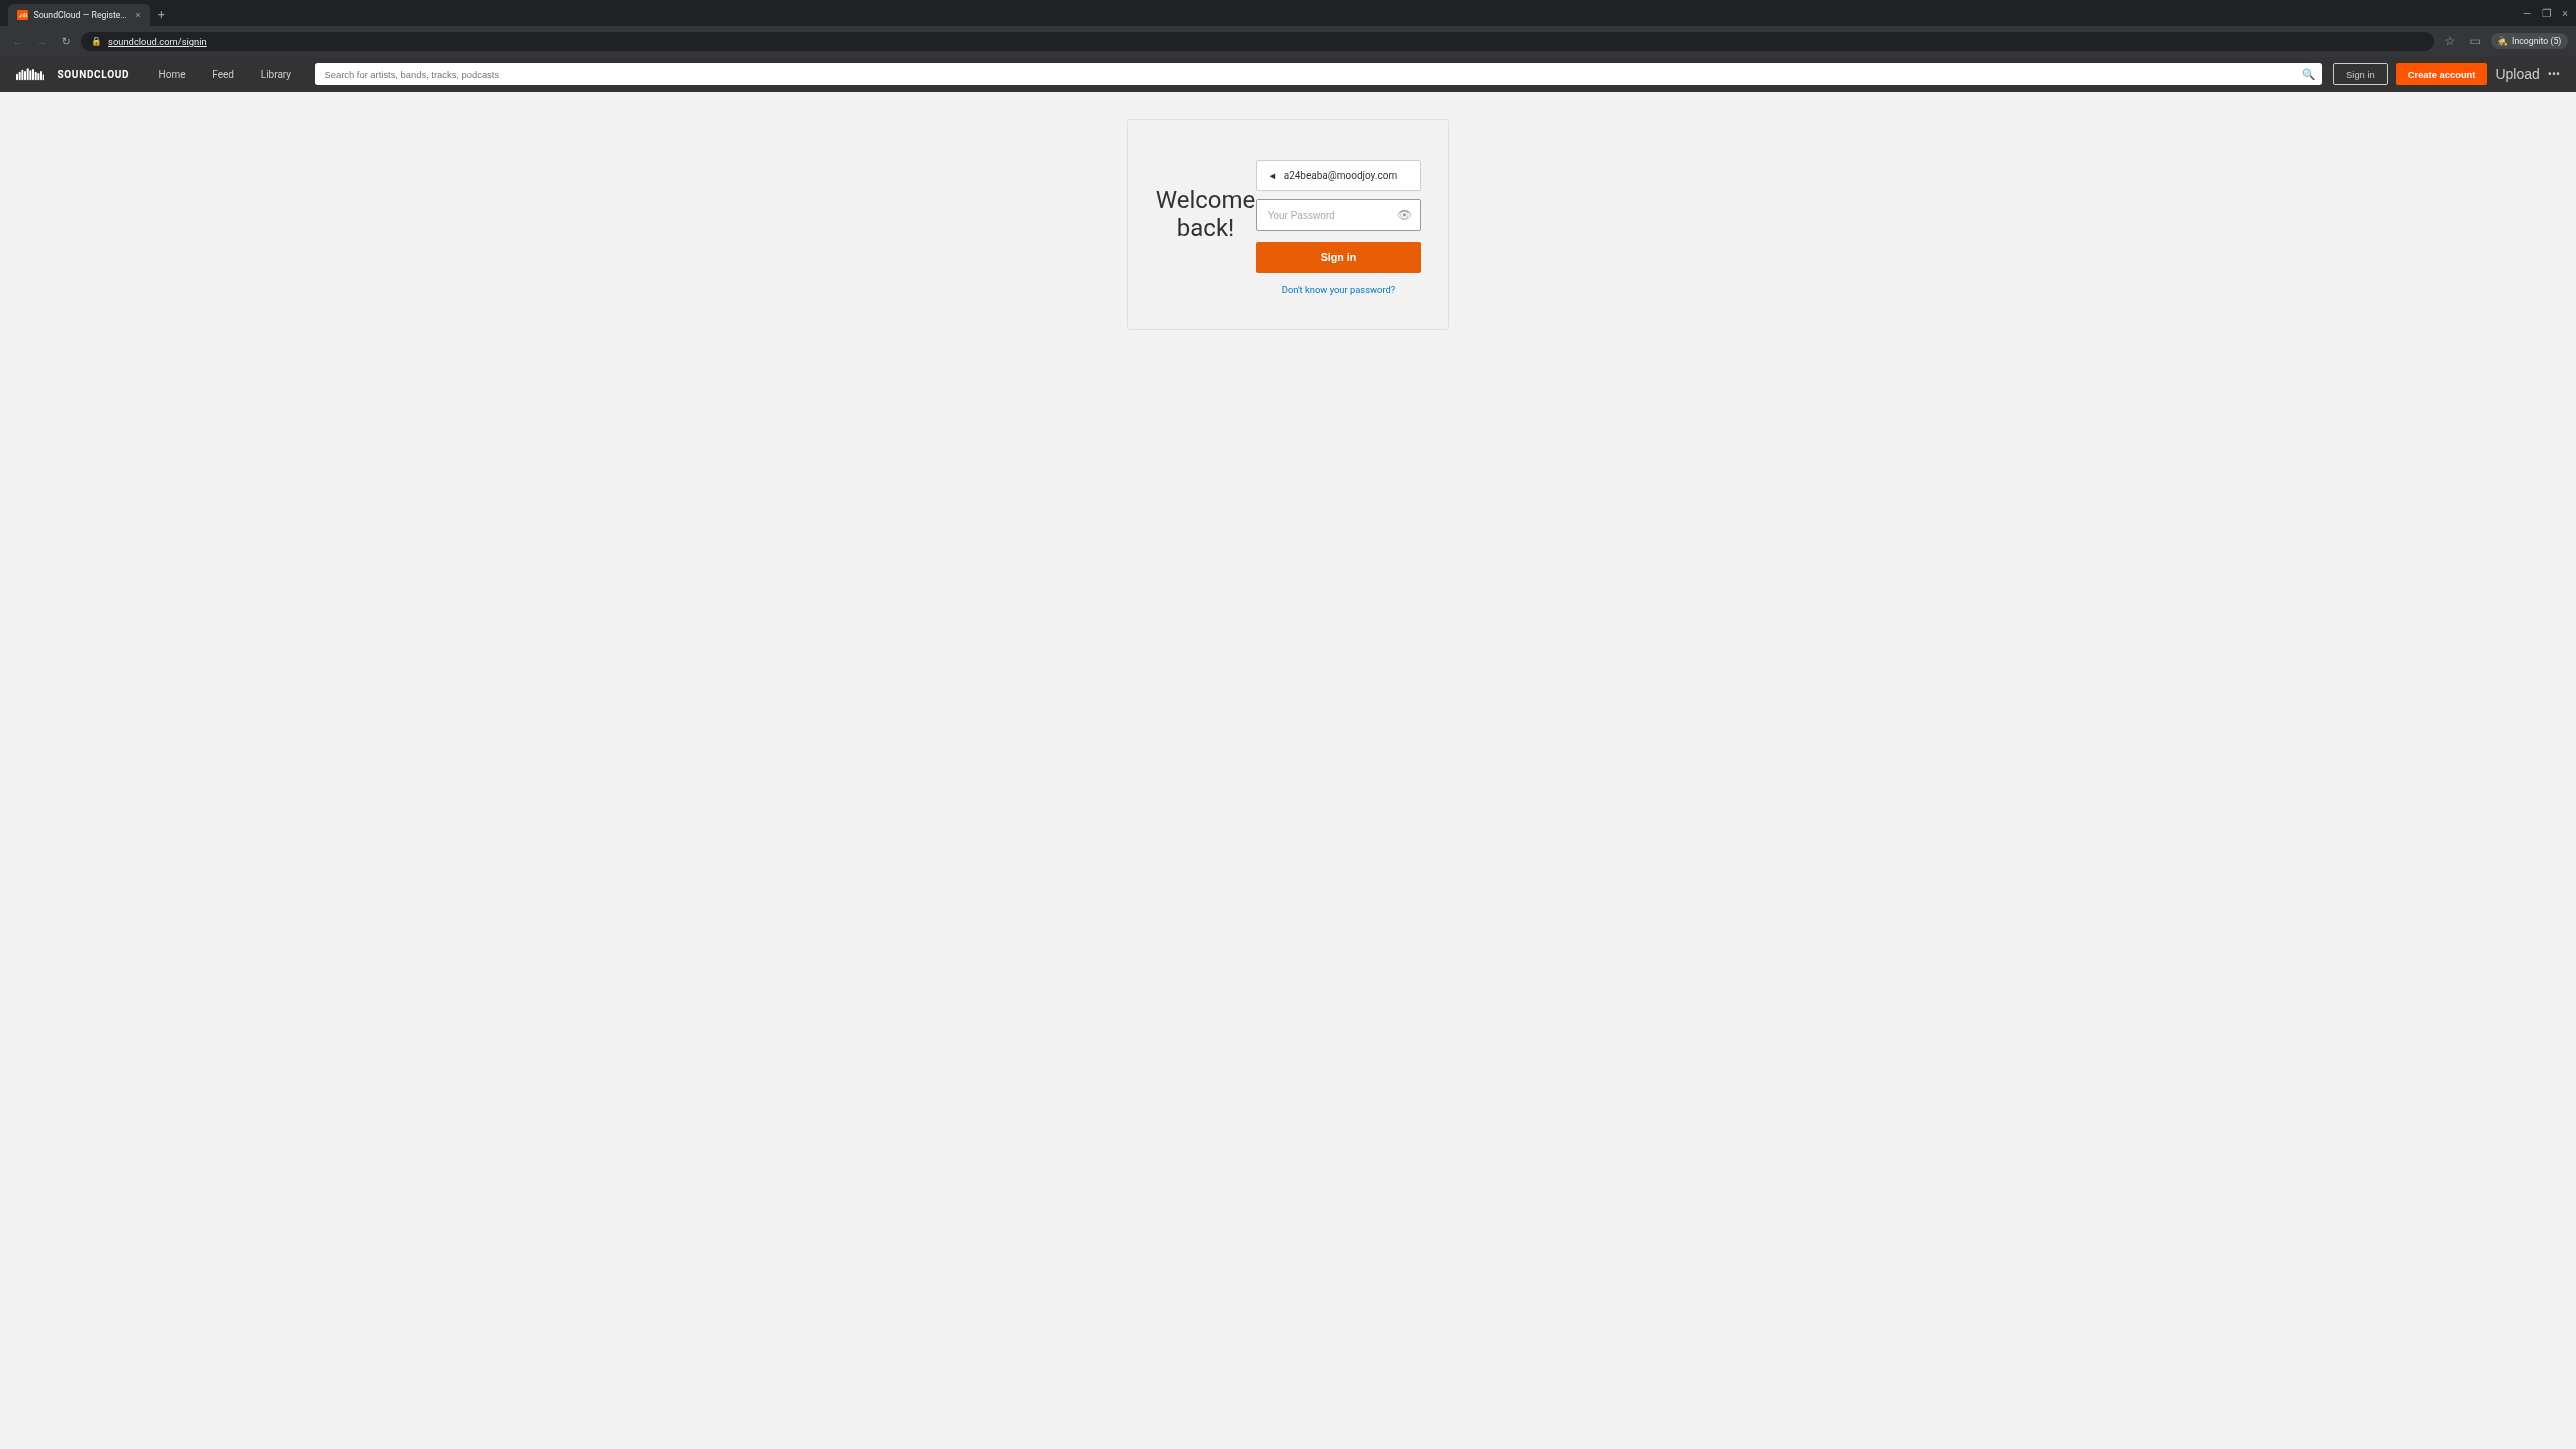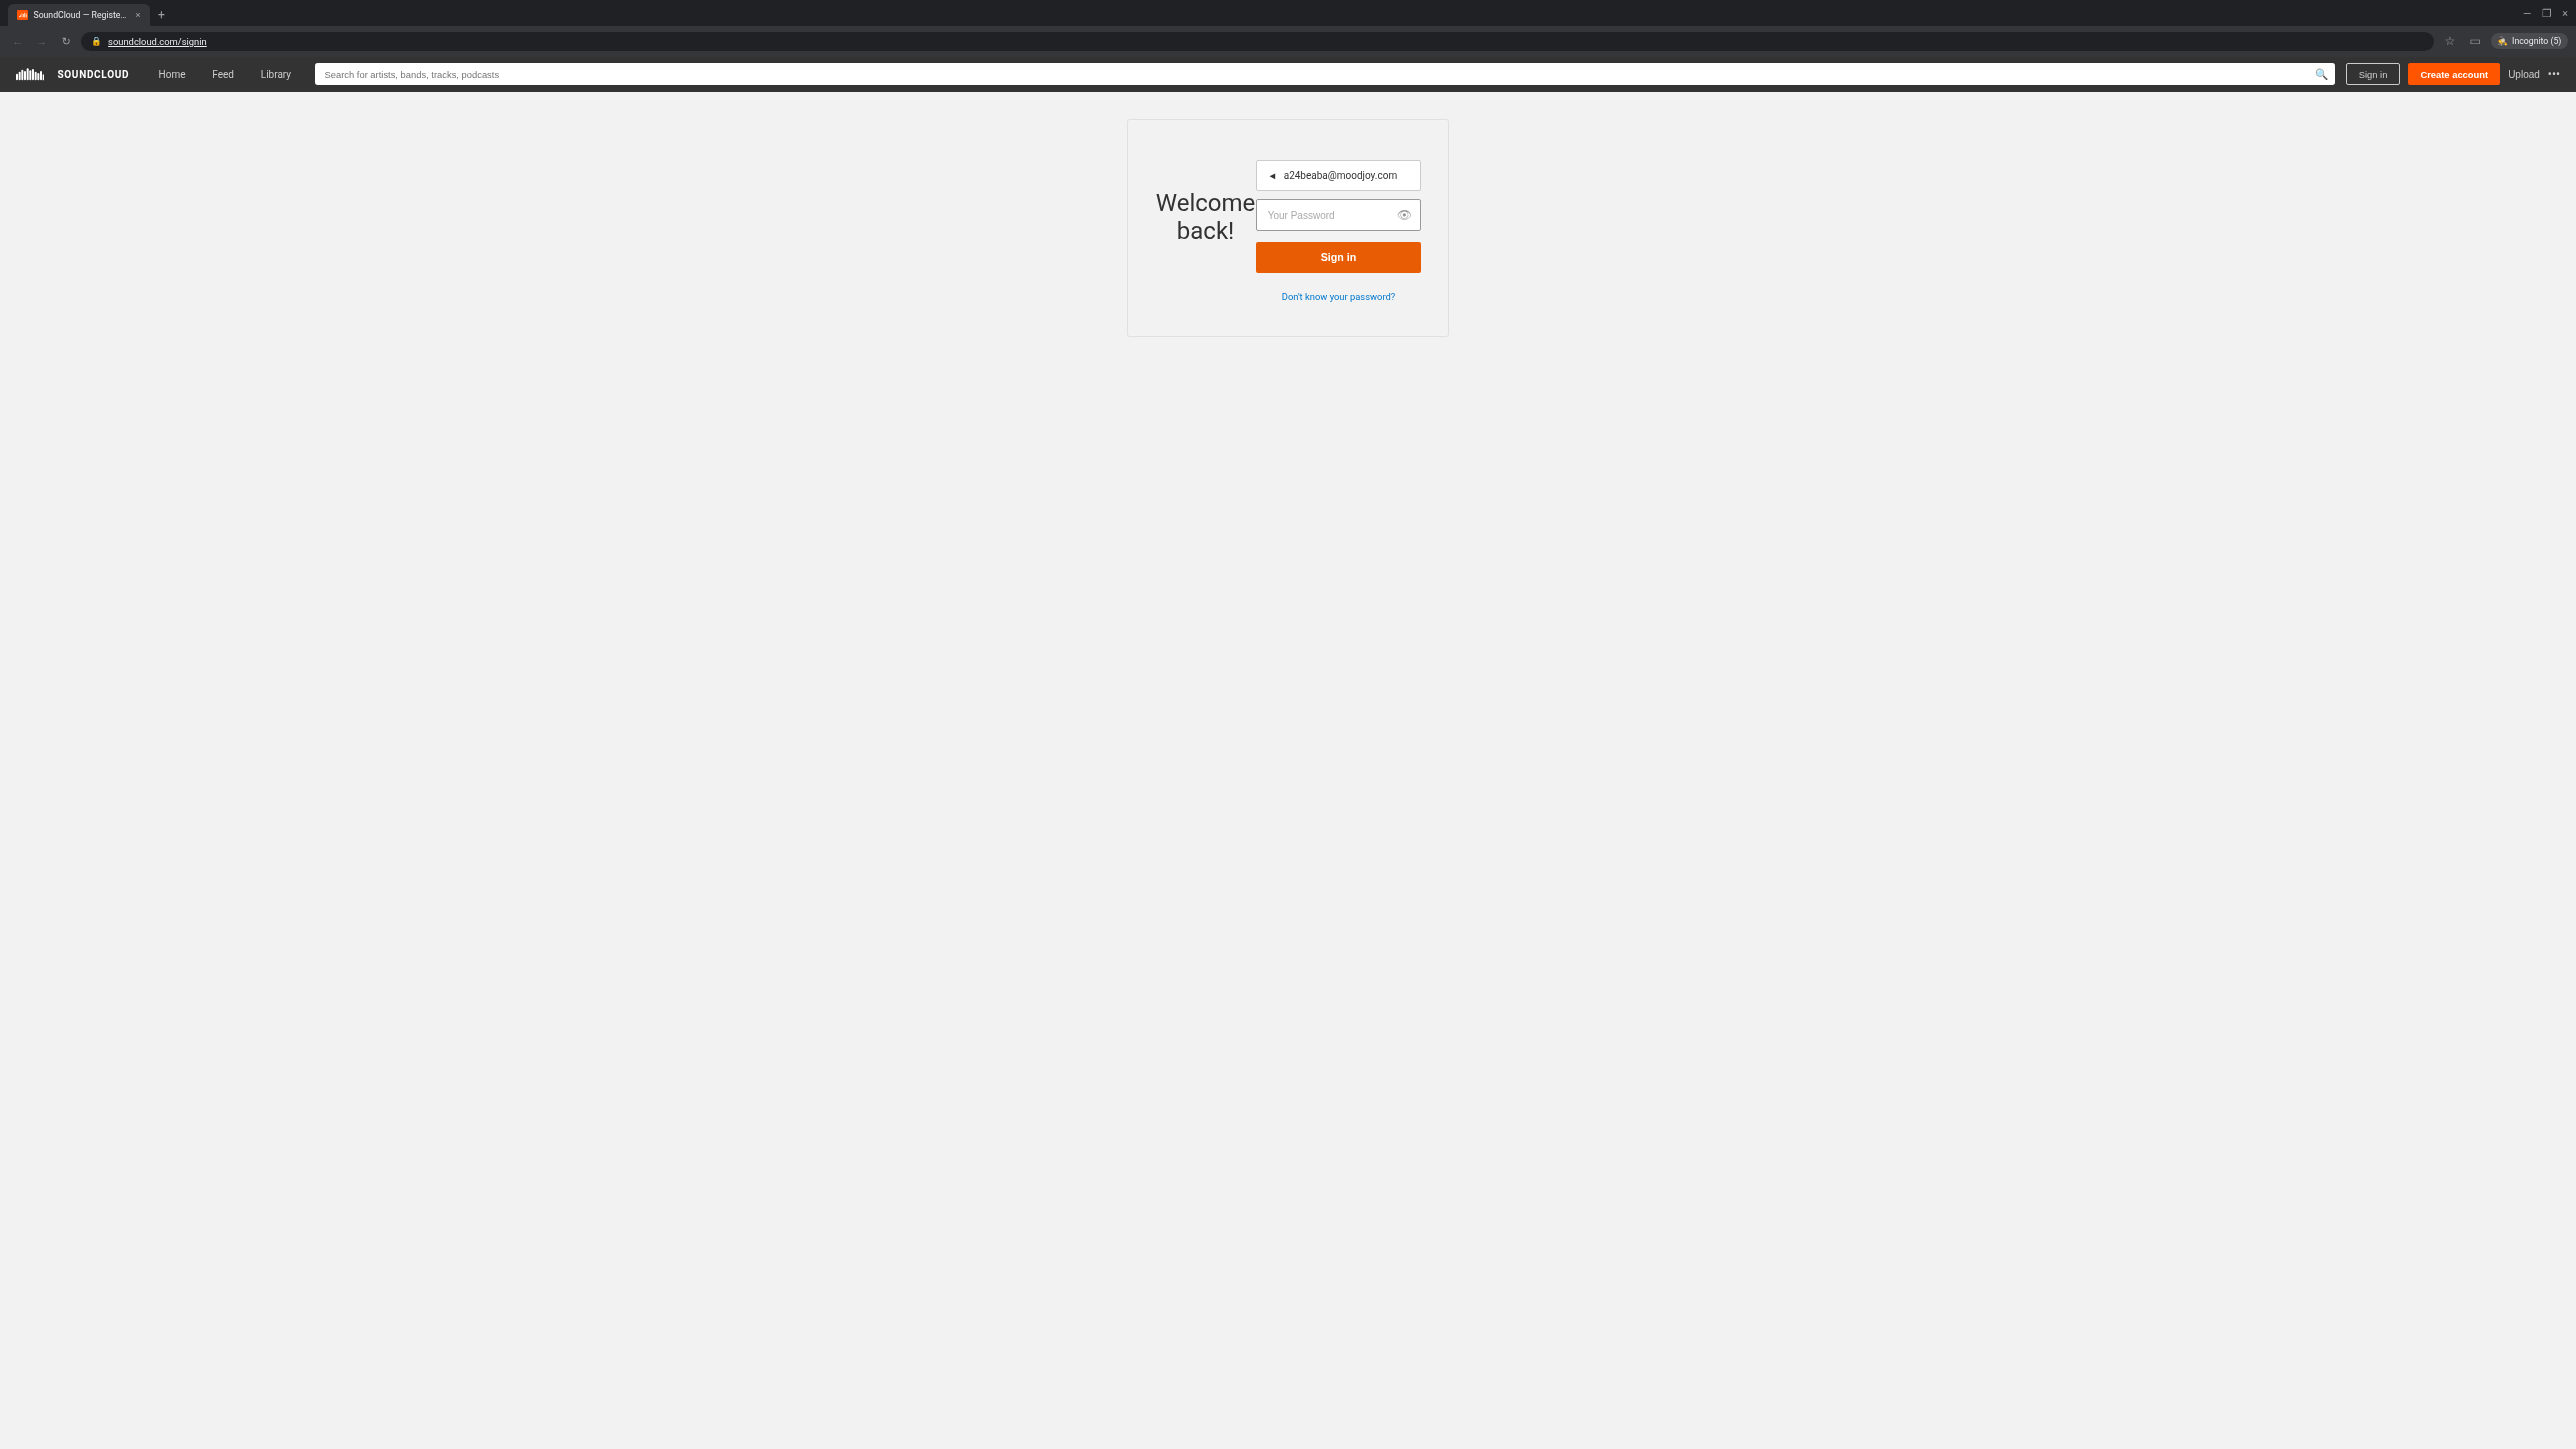--- a/index.html
+++ b/index.html
@@ -271,21 +271,21 @@
       border-radius: 2px;
       font-size: 9.4px;
       font-weight: 600;
       cursor: pointer;
     }
 
     .sc-upload-btn {
       background: transparent;
       border: none;
       color: #cccccc;
-      font-size: 10px;
+      font-size: 14px;
       cursor: pointer;
     }
 
     .sc-more-btn {
       color: #cccccc;
       font-size: 12px;
       cursor: pointer;
     }
 
     
@@ -390,21 +390,21 @@
       width: 100%;
       margin-top: 2.7px;
     }
 
     .forgot-password-link {
       color: #0077cc;
       font-size: 9.4px;
       text-align: center;
       cursor: pointer;
       text-decoration: none;
-      margin-top: 10px;
+      margin-top: 3px;
     }
   </style>
 </head>
 <body>
 
 <div class="browser-chrome">
 
   <div class="browser-titlebar">
     <div class="browser-tab">
       <div class="browser-tab-favicon">

